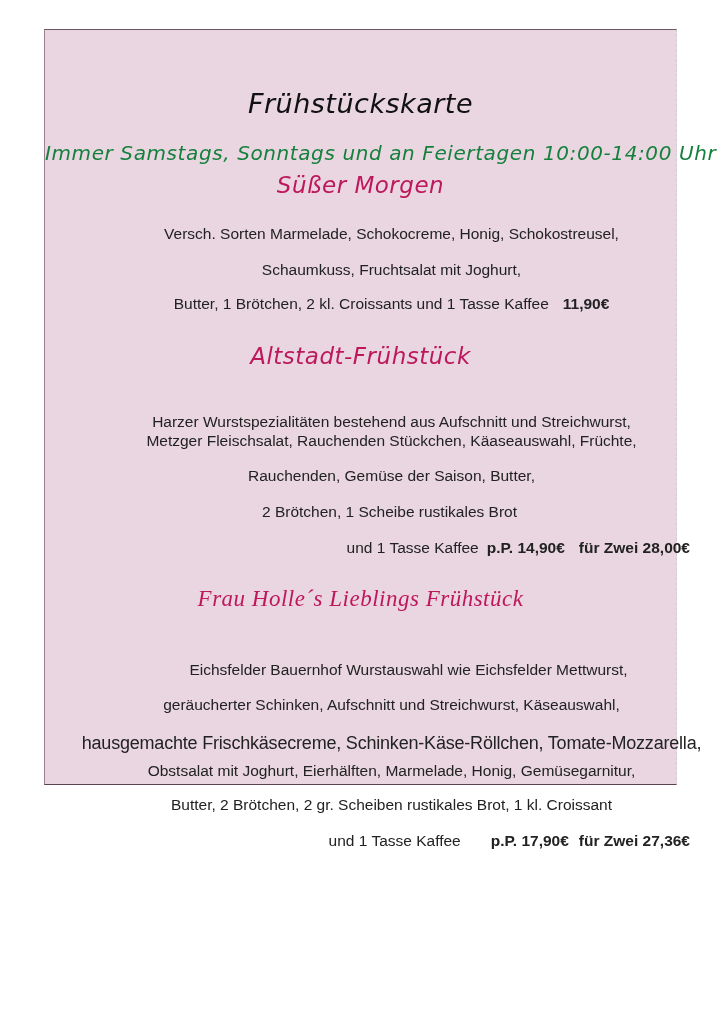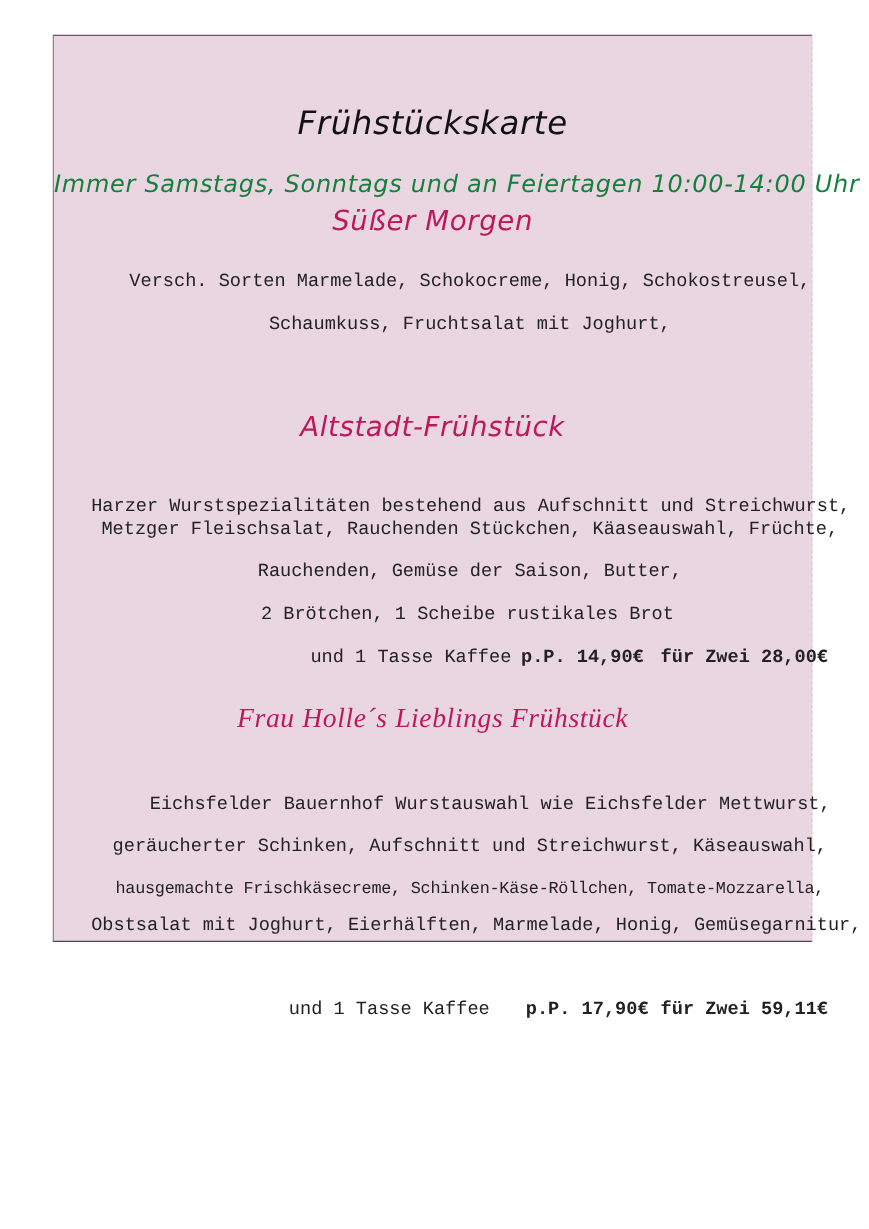--- a/index.html
+++ b/index.html
@@ -47,53 +47,57 @@
     .subtitle {
       font-size: 20px;
       color: #15803d;
       letter-spacing: 0.6px;
     }
     .section-title {
       font-size: 23px;
       color: #be185d;
     }
     .body-text {
-      font-family: Liberation Mono, monospace;
+      font-family: Liberation Sans, sans-serif;
       font-size: 15.5px;
       color: #222;
       padding-left: 31px;
     }
     .price {
       font-weight: bold;
     }
     .gap { display: inline-block; }
   </style>
 </head>
 <body>
 
 <div class="page">
 
   <div class="line hand title" style="top:58px;">Frühstückskarte</div>
   <div class="line hand subtitle" style="top:111px;">Immer Samstags, Sonntags und an Feiertagen 10:00-14:00 Uhr</div>
 
   <div class="line hand section-title" style="top:142px;">Süßer Morgen</div>
   <div class="line body-text" style="top:195px;">Versch. Sorten Marmelade, Schokocreme, Honig, Schokostreusel,</div>
   <div class="line body-text" style="top:231px;">Schaumkuss, Fruchtsalat mit Joghurt,</div>
+  <div class="line body-text" style="top:265px;">
+    <span>Butter, 1 Brötchen, 2 kl. Croissants und 1 Tasse Kaffee</span><span class="gap" style="width:14px;"></span><span class="price">11,90€</span>
+  </div>
 
   <div class="line hand section-title" style="top:313px;">Altstadt-Frühstück</div>
   <div class="line body-text" style="top:367px;margin-top:16px;">Harzer Wurstspezialitäten bestehend aus Aufschnitt und Streichwurst,</div>
   <div class="line body-text" style="top:402px;">Metzger Fleischsalat, Rauchenden Stückchen, Käaseauswahl, Früchte,</div>
   <div class="line body-text" style="top:437px;">Rauchenden, Gemüse der Saison, Butter,</div>
   <div class="line body-text" style="top:473px; left:-2px;">2 Brötchen, 1 Scheibe rustikales Brot</div>
   <div class="line body-text" style="top:509px; text-align:right; width:614px;">
     <span>und 1 Tasse Kaffee</span><span class="gap" style="width:8px;"></span><span class="price">p.P.  14,90€</span><span class="gap" style="width:14px;"></span><span class="price">für Zwei 28,00€</span>
   </div>
 
   <div class="line hand section-title" style="top:556px;font-family:Liberation Serif, serif;">Frau Holle´s Lieblings Frühstück</div>
   <div class="line body-text" style="top:631px;margin-left:17px;">Eichsfelder Bauernhof Wurstauswahl wie Eichsfelder Mettwurst,</div>
   <div class="line body-text" style="top:666px;">geräucherter Schinken, Aufschnitt und Streichwurst, Käseauswahl,</div>
-  <div class="line body-text" style="top:703px; font-size:14px; letter-spacing:-0.2px;">hausgemachte Frischkäsecreme, Schinken-Käse-Röllchen, Tomate-Mozzarella,</div>
+  <div class="line body-text" style="top:703px; font-size:18px; letter-spacing:-0.2px;">hausgemachte Frischkäsecreme, Schinken-Käse-Röllchen, Tomate-Mozzarella,</div>
   <div class="line body-text" style="top:732px;">Obstsalat mit Joghurt, Eierhälften, Marmelade, Honig, Gemüsegarnitur,</div>
+  <div class="line body-text" style="top:766px;">Butter, 2 Brötchen, 2 gr. Scheiben rustikales Brot, 1 kl. Croissant</div>
   <div class="line body-text" style="top:802px; text-align:right; width:614px;">
-    <span>und 1 Tasse Kaffee</span><span class="gap" style="width:30px;"></span><span class="price">p.P.  17,90€</span><span class="gap" style="width:10px;"></span><span class="price">für Zwei 59,11€</span>
+    <span>und 1 Tasse Kaffee</span><span class="gap" style="width:30px;"></span><span class="price">p.P.  17,90€</span><span class="gap" style="width:10px;"></span><span class="price">für Zwei 27,36€</span>
   </div>
 
 </div>
 
 </body></html>

